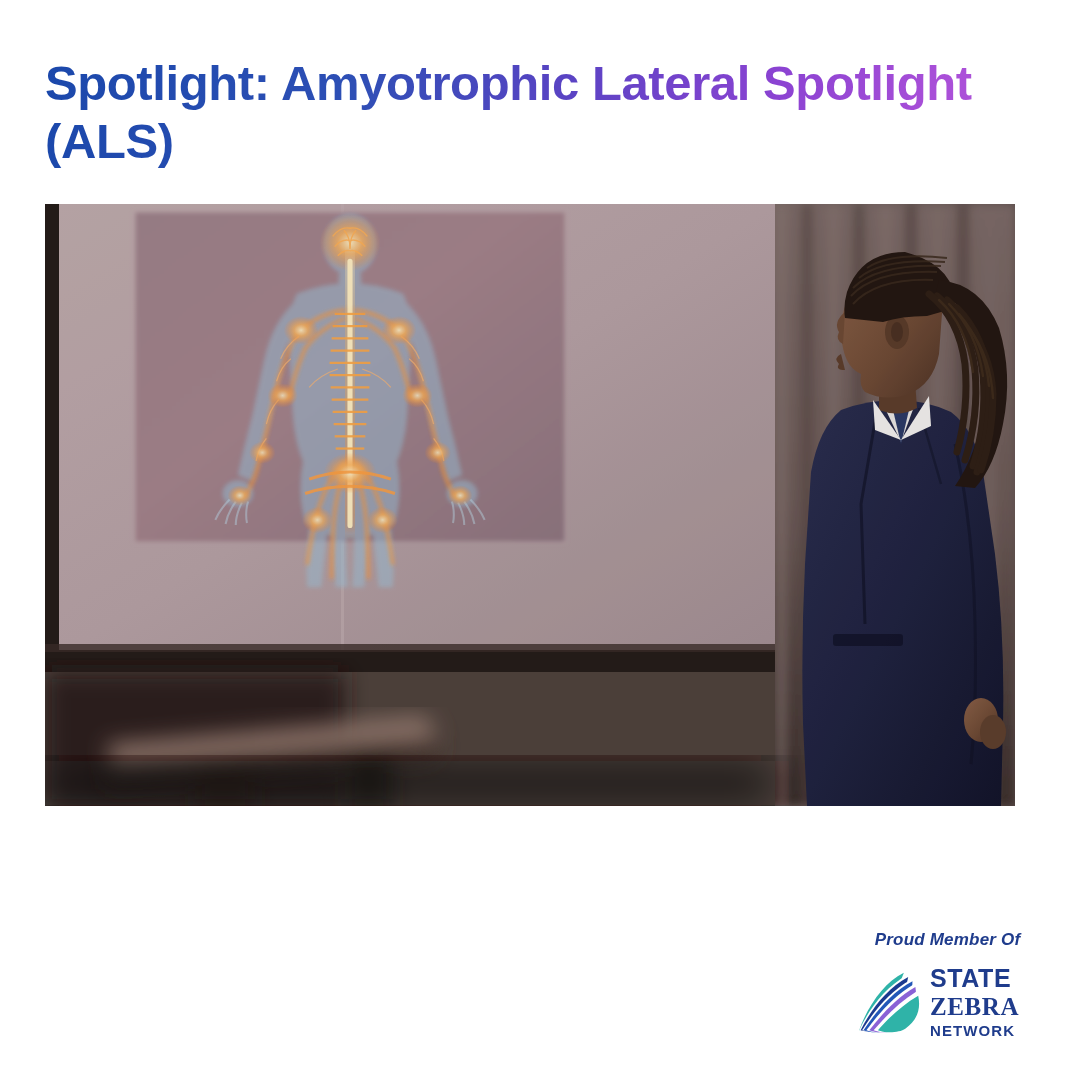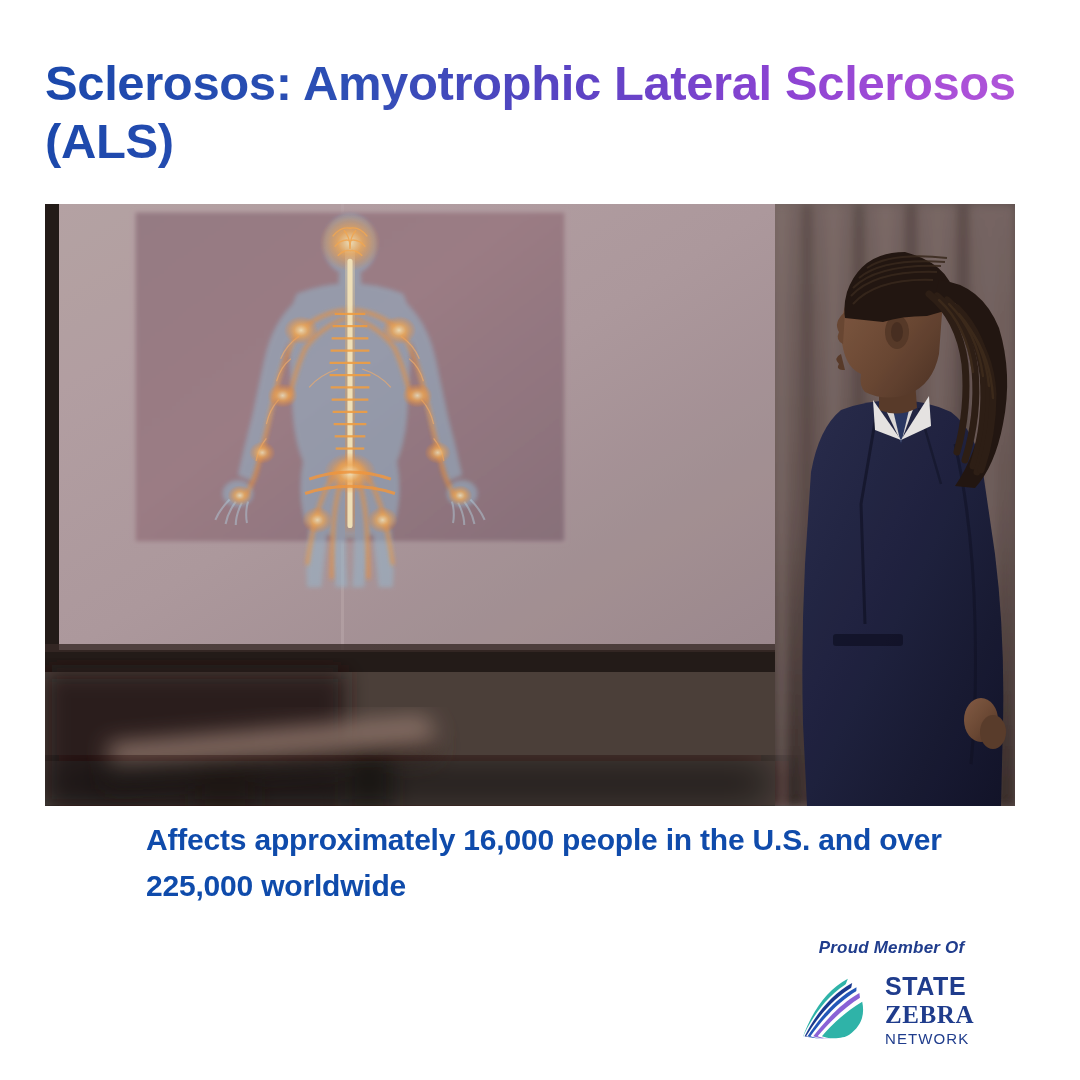--- a/index.html
+++ b/index.html
@@ -75,73 +75,73 @@
     background: linear-gradient(92deg, #1b48ab 0%, #2546b2 32%, #4a43c0 50%, #8a44d0 70%, #a14ad5 84%, #ab52d7 100%);
     -webkit-background-clip: text;
     background-clip: text;
     -webkit-text-fill-color: transparent;
     color: transparent;
   }
 
   
   .logo-block {
     position: absolute;
-    left: 796px;
+    left: 852px;
     top: 930px;
     width: 200px;
-    margin-top: 8px;
   }
 
   .proud-member {
     font-size: 17px;
     font-weight: 700;
     font-style: italic;
     color: #1f3c8c;
     letter-spacing: 0.2px;
     text-align: center;
     width: 175px;
     margin-left: 8px;
   }
 
   .logo-row {
     display: flex;
+    align-items: center;
     margin-top: 12px;
-    gap: 17px;
+    gap: 6px;
   }
 
   .logo-mark { width: 72px; height: 72px; flex: none; }
 
   .logo-words {
     display: flex;
     flex-direction: column;
     line-height: 1;
     padding-top: 4px;
   }
   .logo-words .lw-state,
   .logo-words .lw-zebra {
     font-size: 25px;
     font-weight: 700;
     color: #1f3c8c;
     letter-spacing: 0.6px;
   }
   .logo-words .lw-zebra { margin-top: 3px; font-family: Liberation Serif, serif; }
   .logo-words .lw-network {
     font-size: 15px;
-    font-weight: 400;
+    font-weight: 700;
     color: #1f3c8c;
     letter-spacing: 1.1px;
     margin-top: 4px;
   }
 </style>
 </head>
 <body>
 
 <div class="poster">
 
-  <h1 class="title">Sclerosos: Amyotrophic Lateral Sclerosos (ALS)</h1>
+  <h1 class="title">Spotlight: Amyotrophic Lateral Spotlight (ALS)</h1>
 
   <div class="photo">
     <svg viewBox="0 0 970 602" preserveAspectRatio="xMidYMid slice">
       <defs>
         <linearGradient id="wallG" x1="0" y1="0" x2="1" y2="0">
           <stop offset="0" stop-color="#6d5d5b"></stop>
           <stop offset="0.35" stop-color="#8c7d7a"></stop>
           <stop offset="0.72" stop-color="#7d6d6a"></stop>
           <stop offset="1" stop-color="#5f514f"></stop>
         </linearGradient>
@@ -449,21 +449,20 @@
             <path d="M134,96 Q162,122 168,168"></path>
             <path d="M164,124 Q186,154 188,194"></path>
           </g>
         </g>
 
         <rect x="0" y="0" width="970" height="602" fill="#1a1210" opacity="0.06"></rect>
       </g>
     </svg>
   </div>
 
-  <p class="stat">Affects approximately 16,000 people in the U.S. and over 225,000 worldwide</p>
 
 
   <div class="logo-block">
     <div class="proud-member">Proud Member Of</div>
 
     <div class="logo-row">
       <svg class="logo-mark" viewBox="0 0 100 100">
         <defs>
           <clipPath id="logoRound">
               <rect x="2" y="2" width="96" height="96" rx="14"></rect>

